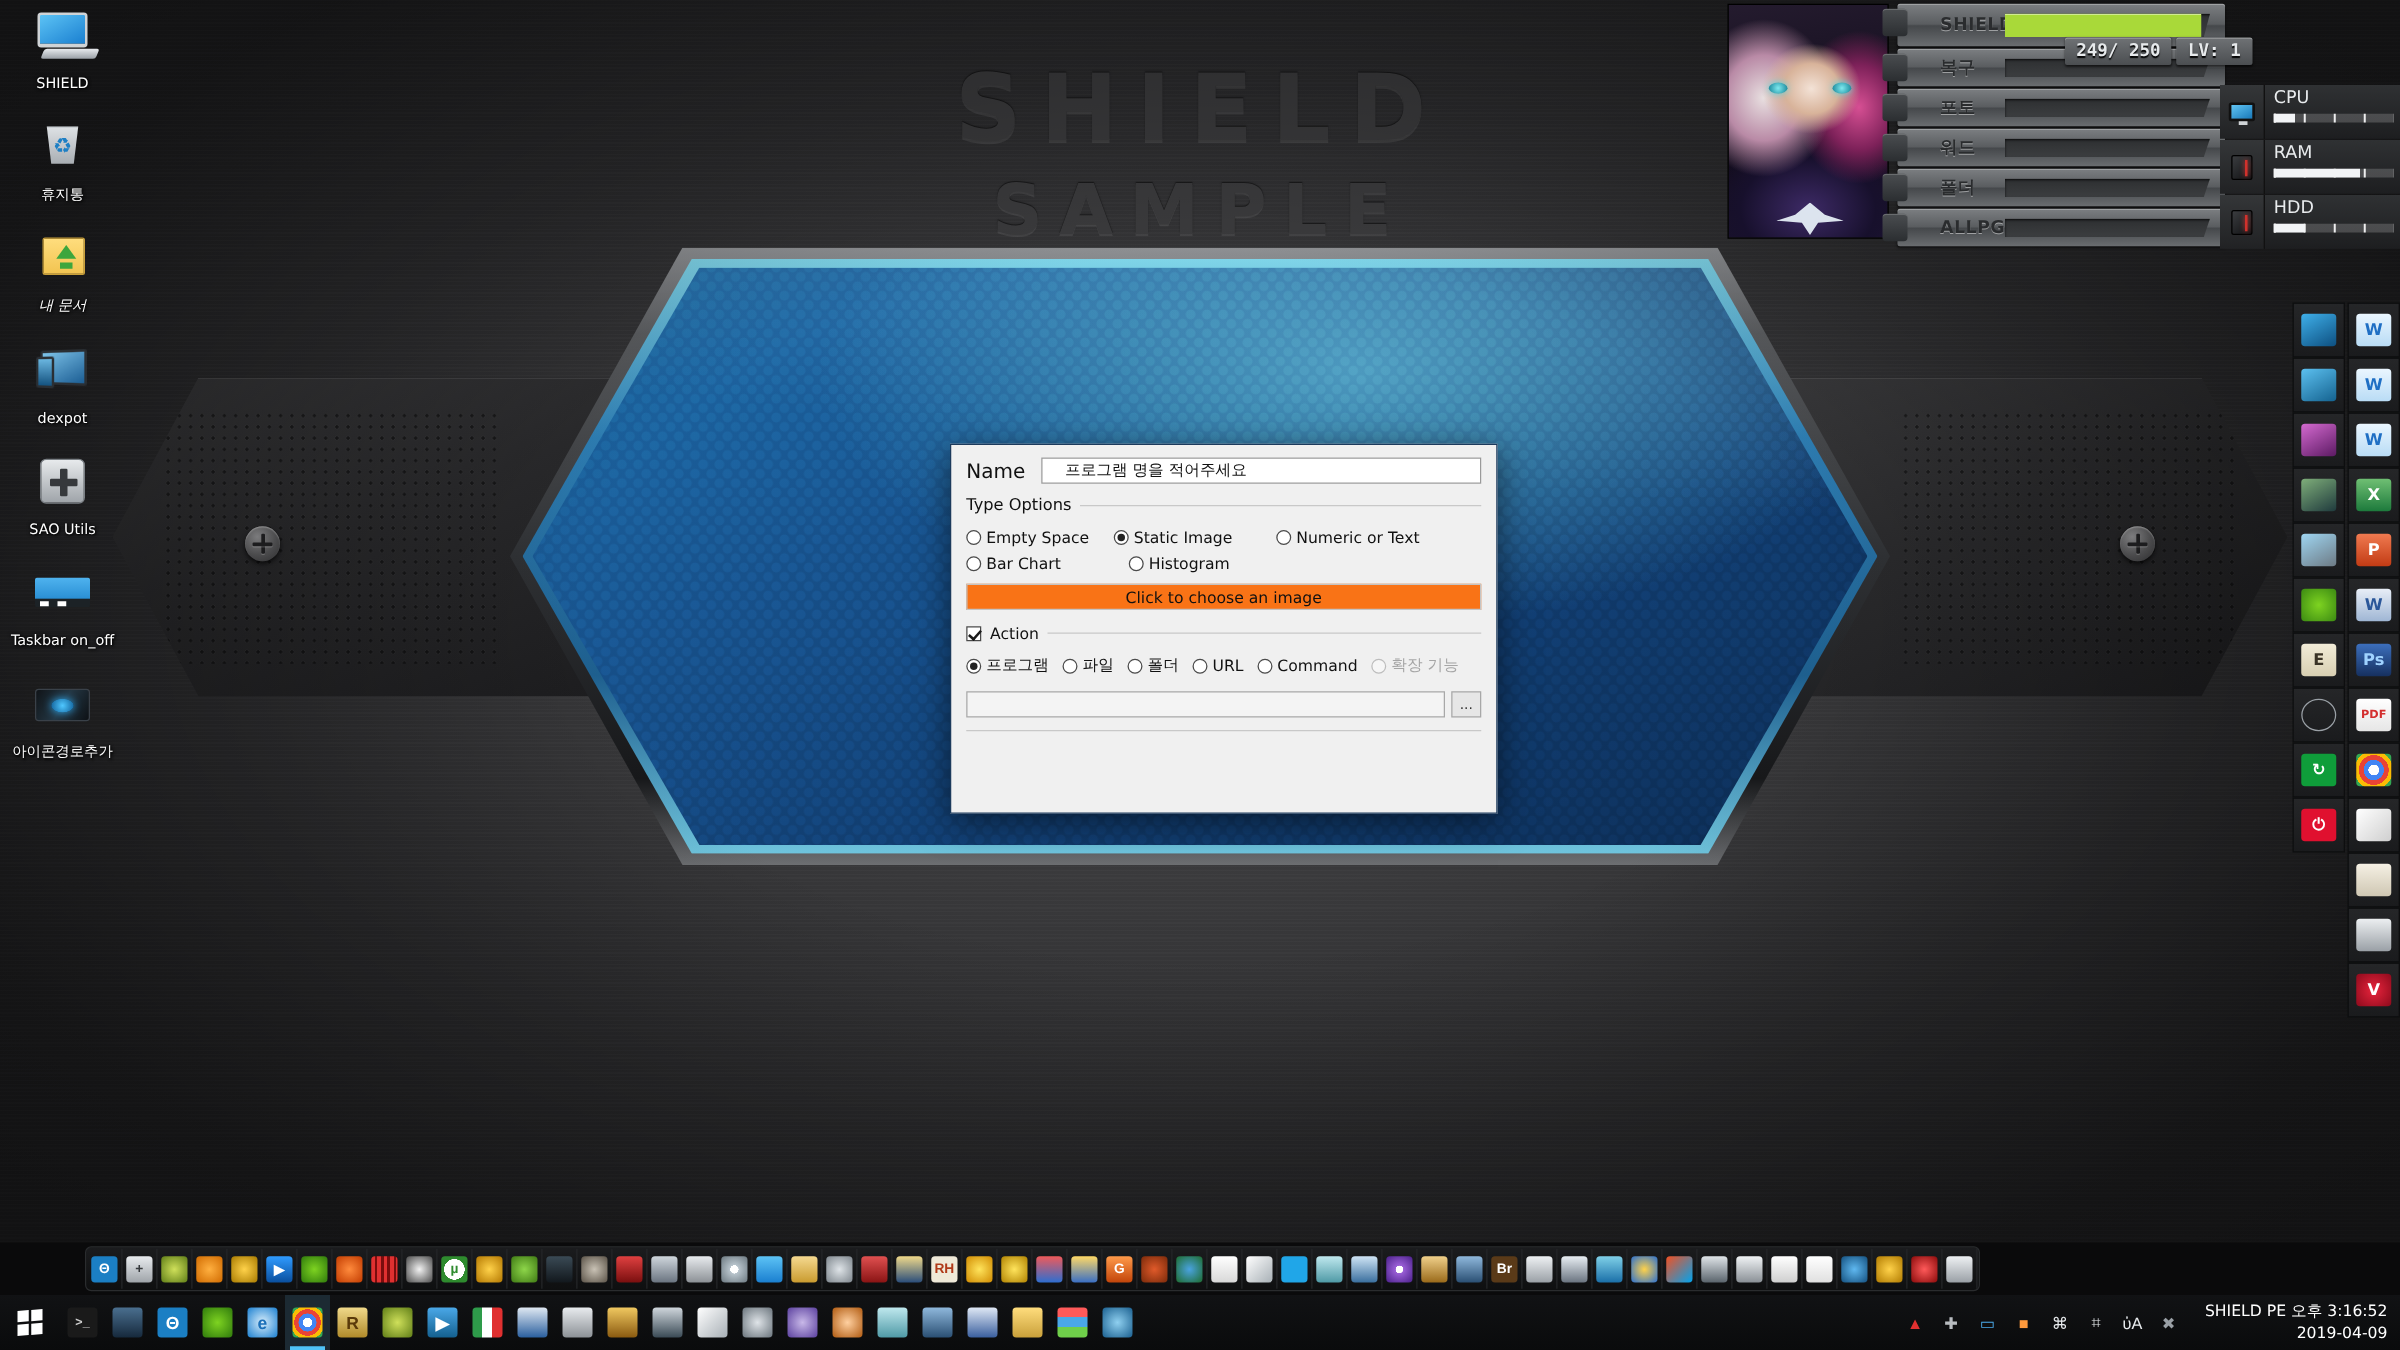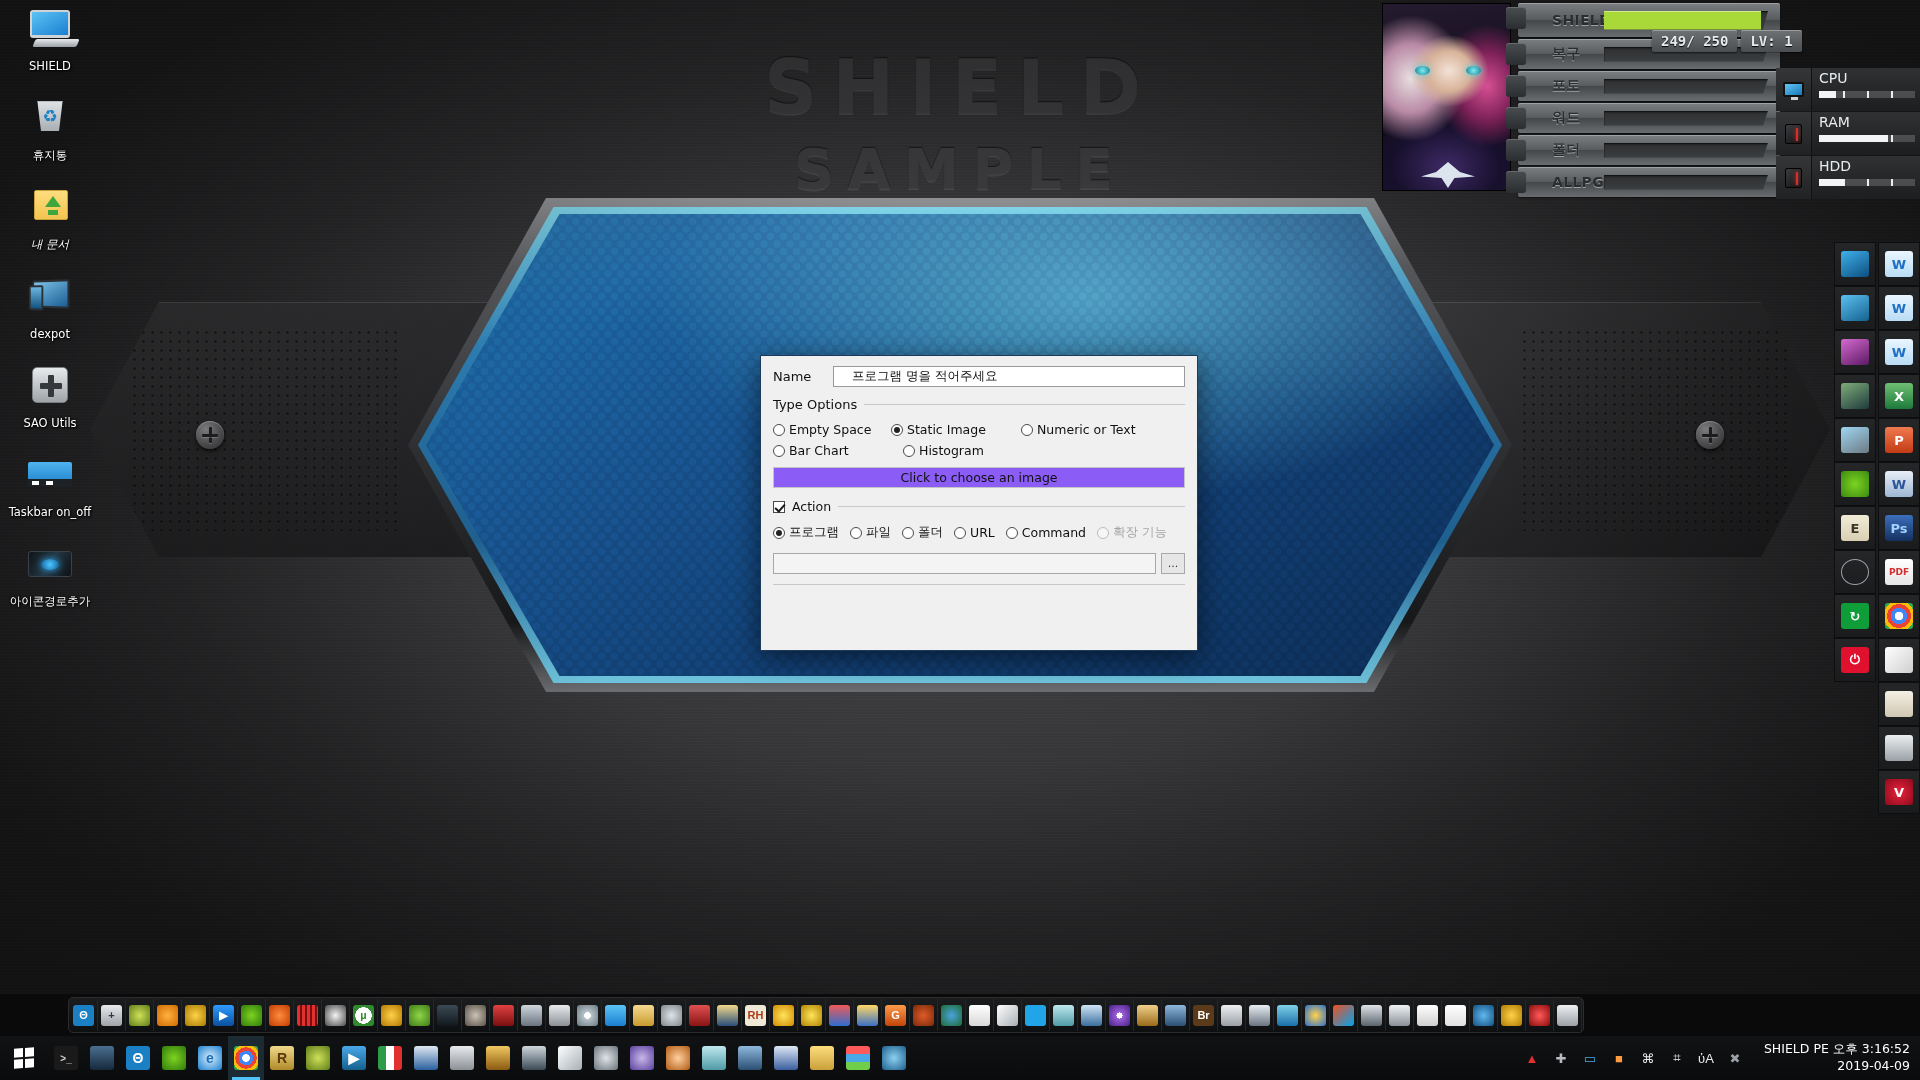--- a/index.html
+++ b/index.html
@@ -389,21 +389,21 @@
     padding-left:8px; color:#fff; font-size:12px;
   }
   #dlg-title .ttl{ flex:1; }
   #dlg-close{
     width:34px; height:23px; display:flex; align-items:center; justify-content:center;
     color:#fff; font-size:15px; cursor:pointer; line-height:1;
   }
   #dlg-body{ padding:10px 12px 0 12px; }
 
   .row-name{ display:flex; align-items:center; gap:0; margin-bottom:10px; }
-  .row-name .lab{ width:60px; font-size:13px; color:#111; }
+  .row-name .lab{ width:60px; font-size:16px; color:#111; }
   #name-input{
     flex:1; height:21px; border:1px solid #9a9a9a; background:#fff;
     font-size:12.5px; padding:0 18px; color:#111; outline:none;
     font-family:"DejaVu Sans","Liberation Sans",sans-serif;
   }
 
   .group-head{
     display:flex; align-items:center; gap:7px; margin-bottom:7px;
     font-size:13px; color:#111;
   }
@@ -421,21 +421,21 @@
   }
   .rad.on::after{
     content:""; position:absolute; left:2px; top:2px; width:6px; height:6px;
     border-radius:50%; background:#222;
   }
   .opt.dis{ color:#a6a6a6; }
   .opt.dis .rad{ border-color:#bdbdbd; background:#f6f6f6; }
 
   #choose-image{
     width:100%; height:21px; margin:4px 0 11px 0;
-    background:#8b5cf6; border:1px solid #c4c4c4;
+    background:#f97316; border:1px solid #c4c4c4;
     display:flex; align-items:center; justify-content:center;
     font-size:12.5px; color:#111; cursor:pointer;text-align:right;
   }
 
   .chk-head{ display:flex; align-items:center; gap:7px; margin-bottom:8px; }
   .chk{
     width:12px; height:12px; border:1px solid #4a4a4a; background:#fff;
     position:relative; flex:none; cursor:pointer;
   }
   .chk.on::after{

